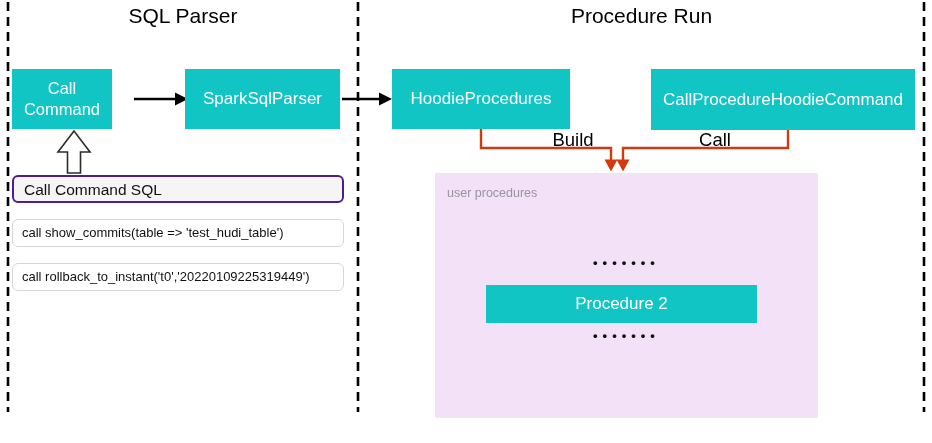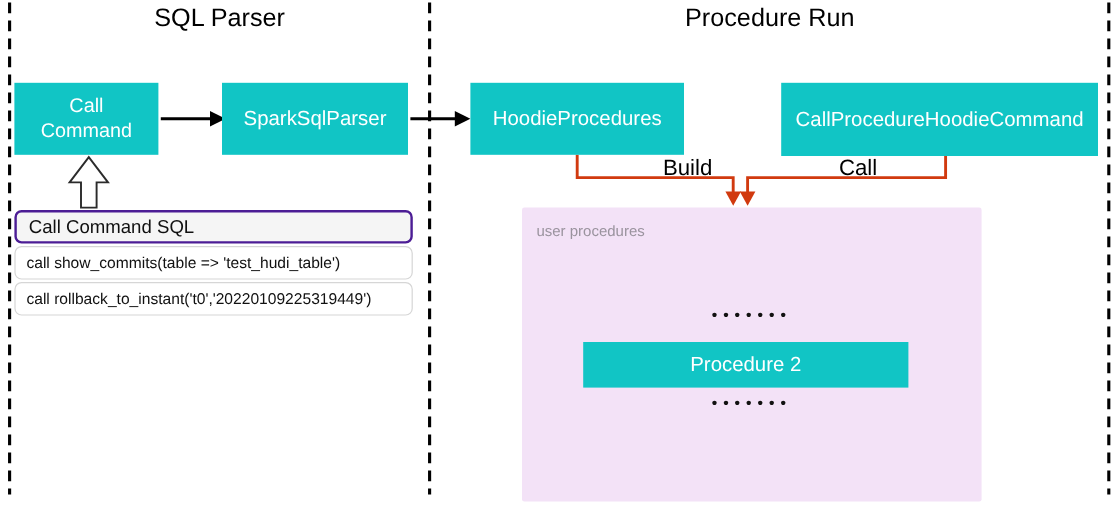--- a/index.html
+++ b/index.html
@@ -23,41 +23,41 @@
 
   .node{
     position:absolute;
     background:#11C5C5;
     color:#ffffff;
     display:flex;align-items:center;justify-content:center;
     text-align:center;
     z-index:2;
     font-size:17px;
   }
-  .node-call-command{left:12px;top:69px;width:120px;height:60px;font-size:16.5px;line-height:1.25;}
+  .node-call-command{left:12px;top:69px;width:100px;height:60px;font-size:16.5px;line-height:1.25;}
   .node-call-command .wrap{display:block;width:86px;margin:0 auto;}
   .node-spark{left:185px;top:69px;width:155px;height:60px;}
   .node-hoodie{left:392px;top:69px;width:178px;height:60px;}
   .node-cphc{left:651px;top:69px;width:264px;height:61px;}
 
   .edge-label{
     position:absolute;top:129px;width:84px;
     text-align:center;font-size:18.5px;color:#000;z-index:2;
   }
   .edge-label-build{left:531px;}
   .edge-label-call{left:673px;}
 
   .sql-panel{position:absolute;left:12px;top:175px;width:332px;z-index:2;}
   .sql-header{
     box-sizing:border-box;height:28px;line-height:26px;
     background:#F5F5F5;border:2px solid #4c1d95;border-radius:6px;
     font-size:15.5px;color:#111;padding-left:10px;
   }
   .sql-row{
-    box-sizing:border-box;height:28px;line-height:26px;margin-top:2px;
+    box-sizing:border-box;height:28px;line-height:26px;margin-top:16px;
     background:#FFFFFF;border:1px solid #D6D6D6;border-radius:6px;
     font-size:13px;color:#111;padding-left:9px;white-space:nowrap;overflow:hidden;
   }
 
   .user-panel{
     position:absolute;left:435px;top:173px;width:383px;height:245px;
     background:#F3E2F7;border-radius:2px;z-index:2;
   }
   .user-panel-label{
     position:absolute;left:12px;top:13px;

